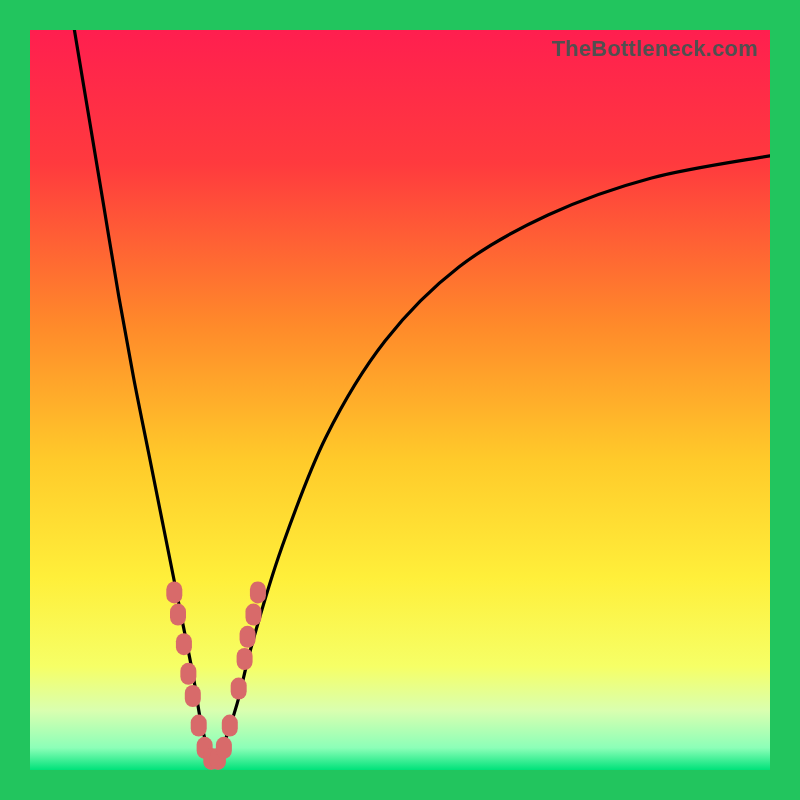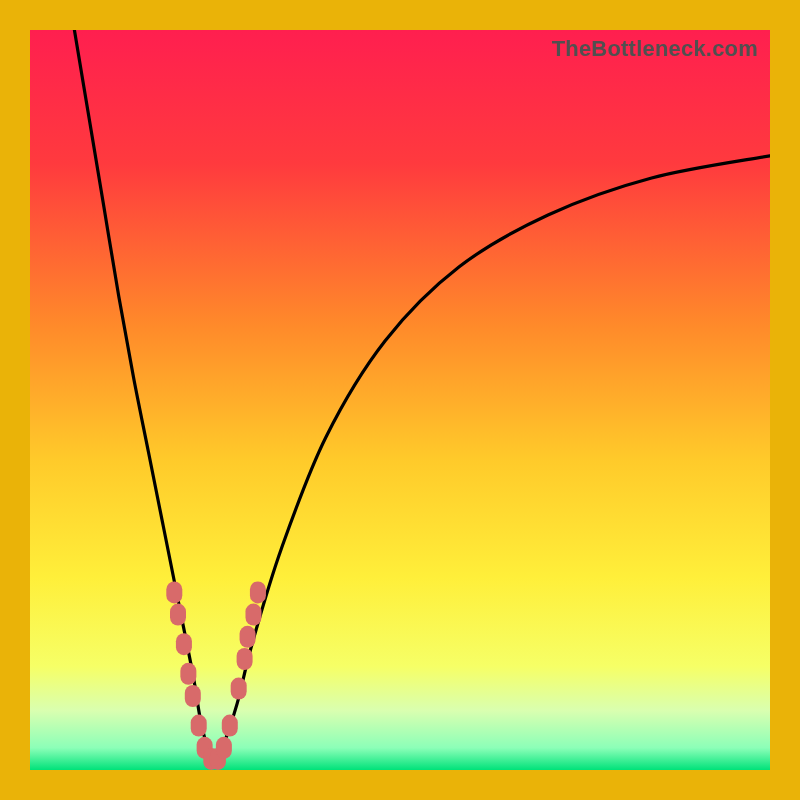--- a/index.html
+++ b/index.html
@@ -8,21 +8,21 @@
     width: 800px;
     height: 800px;
     overflow: hidden;
     background: #000;
     font-family: Arial, Helvetica, sans-serif;
   }
   .frame {
     position: absolute;
     left: 0; top: 0;
     width: 800px; height: 800px;
-    background: #eab308;
+    background: #22c55e;
   }
   .plot-area {
     position: absolute;
     left: 30px;
     top: 30px;
     width: 740px;
     height: 740px;
     overflow: hidden;
   }
   .gradient {

